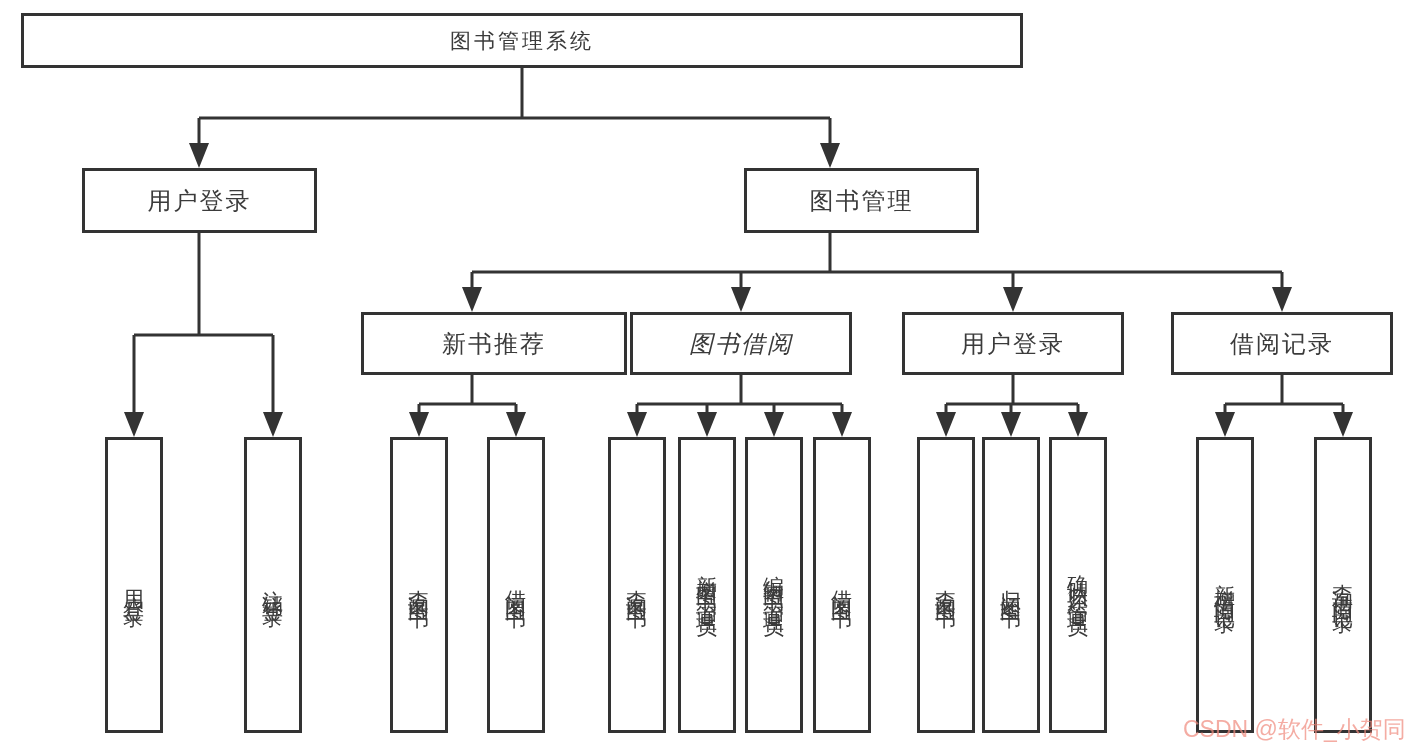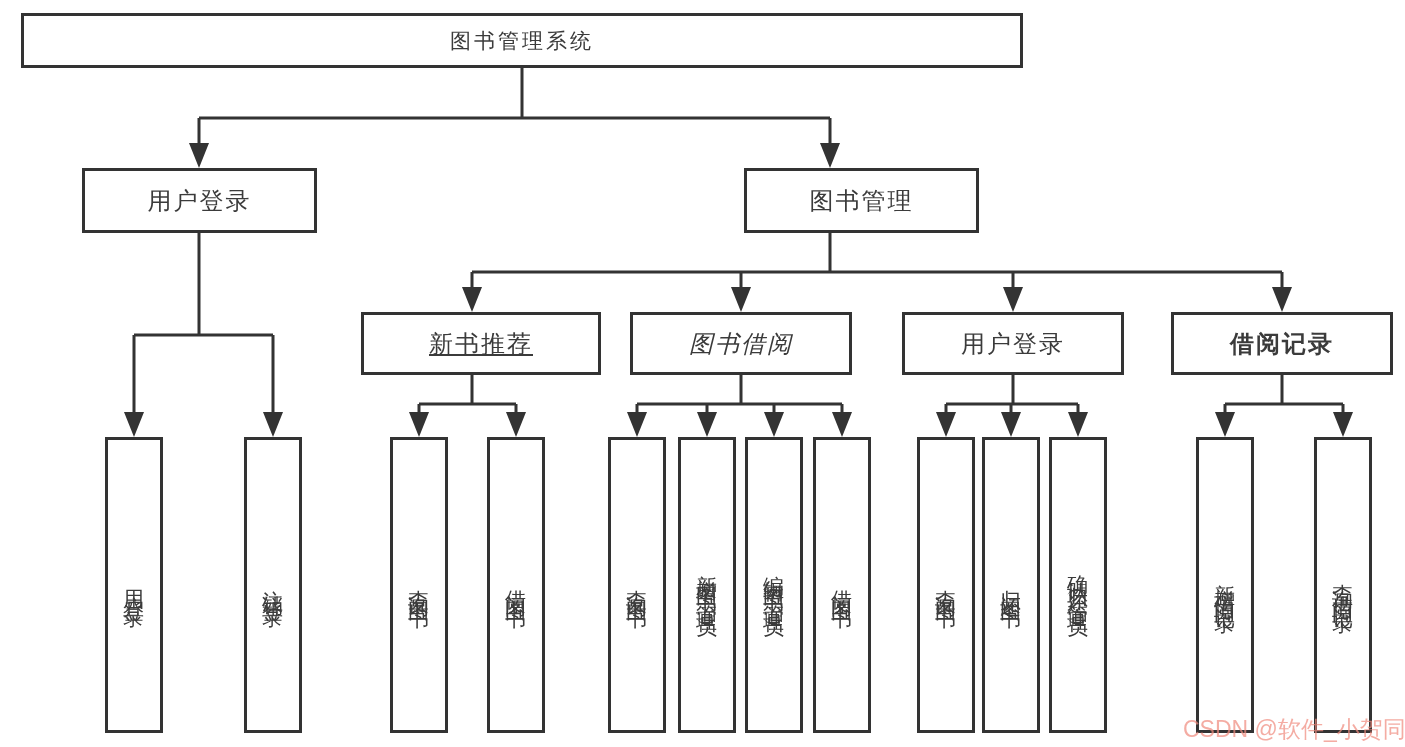--- a/index.html
+++ b/index.html
@@ -19,24 +19,24 @@
     display:flex;align-items:center;justify-content:center;
   }
   .leaf span{
     writing-mode:vertical-rl;text-orientation:mixed;
     font-size:21px;letter-spacing:6px;color:#3b3b3b;line-height:1;
   }
   
   #n-root{left:21px;top:13px;width:1002px;height:55px;}
   #n-user-login{left:82px;top:168px;width:235px;height:65px;}
   #n-book-mgmt{left:712px;top:168px;width:235px;height:65px;margin-left:32px;}
-  #n-new-book{left:361px;top:312px;width:240px;height:63px;text-decoration:underline;}
+  #n-new-book{left:361px;top:312px;width:266px;height:63px;}
   #n-book-borrow{left:630px;top:312px;width:222px;height:63px;font-style:italic;}
   #n-current-borrow{left:902px;top:312px;width:222px;height:63px;}
-  #n-borrow-records{left:1171px;top:312px;width:222px;height:63px;font-weight:bold;}
+  #n-borrow-records{left:1171px;top:312px;width:222px;height:63px;}
   
   .leaf{top:437px;width:58px;height:296px;}
   #l-user-login{left:105px;}
   #l-logout{left:244px;}
   #l-query1{left:390px;}
   #l-borrow1{left:487px;}
   #l-query2{left:608px;}
   #l-add-book{left:678px;}
   #l-edit-book{left:745px;}
   #l-borrow2{left:813px;}

